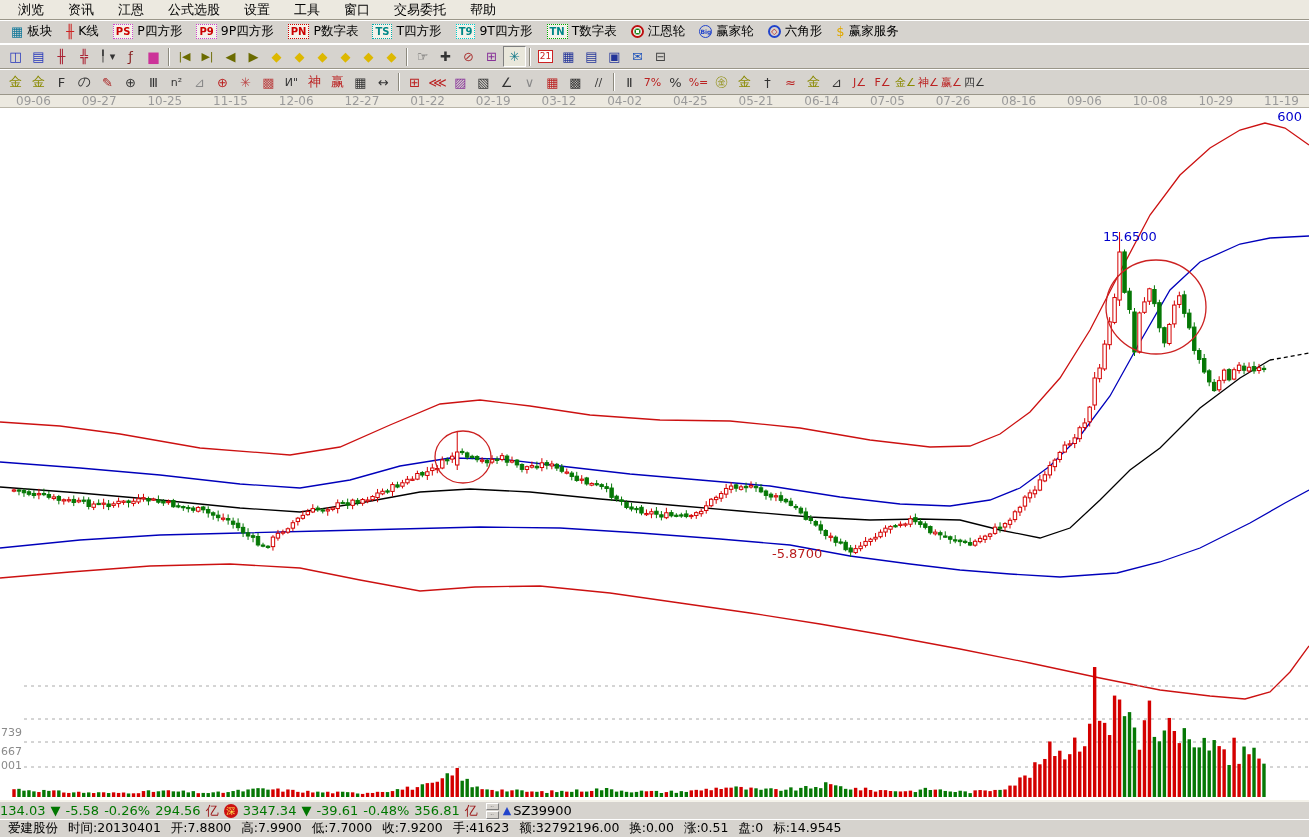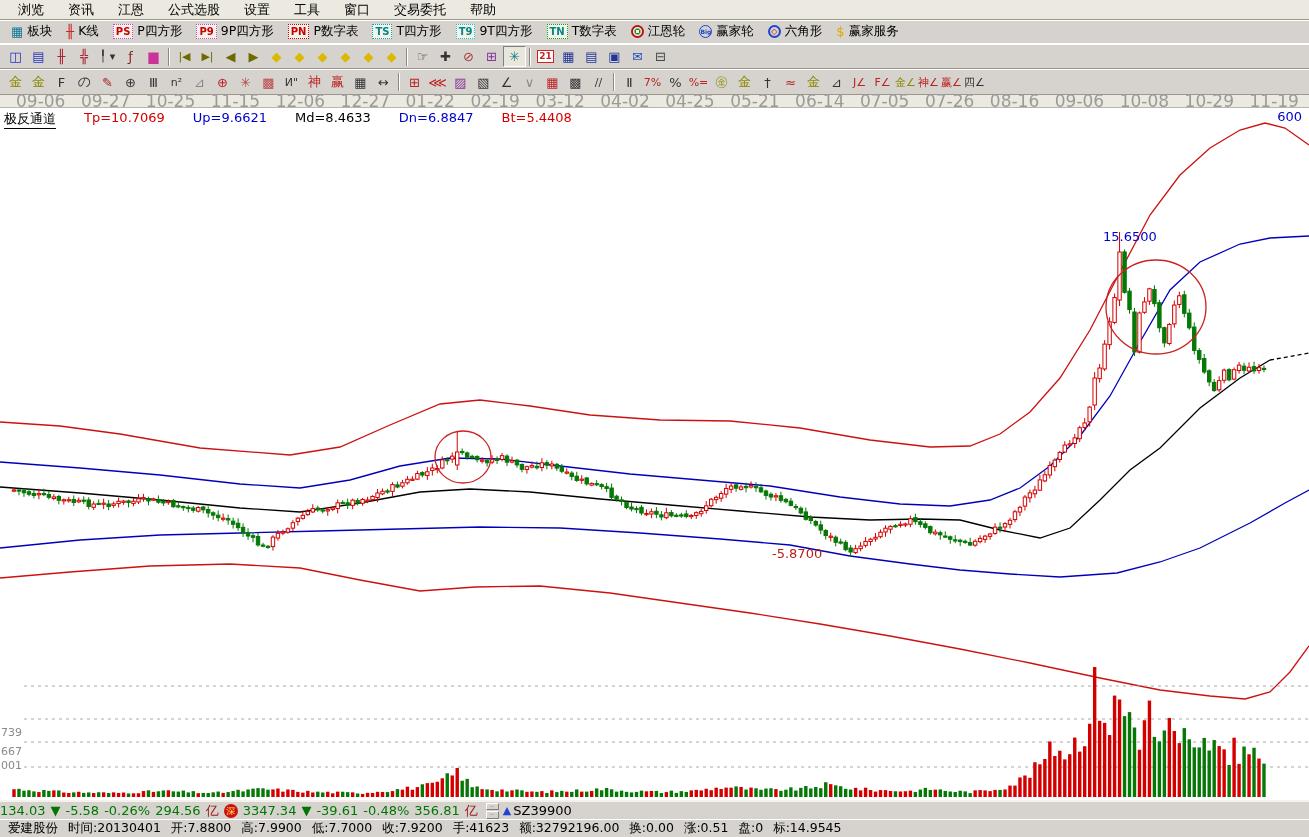--- a/index.html
+++ b/index.html
@@ -21,26 +21,26 @@
   .wheel.big  { border:1px solid #2244cc; color:#2244cc; font-size:6px; line-height:11px; text-align:center; font-weight:bold; }
   .wheel.hex  { border:2px solid #2244cc; color:#bb1111; font-size:8px; line-height:9px; text-align:center; }
 
   
   .iconbar { display:flex; align-items:center; background:#d6d3ce; padding-left:4px; border-top:1px solid #fff; border-bottom:1px solid #9a9689; }
   #toolbar3 { height:25px; }
   #toolbar4 { height:26px; }
   .tbtn { width:23px; height:21px; display:flex; align-items:center; justify-content:center; font-size:13px; cursor:default; white-space:nowrap; }
   .tbtn.small { font-size:11px; }
   .tbtn.selected { border:1px solid; border-color:#808080 #fff #fff #808080; background:#e9e7db; }
-  .tbtn .boxg { border:1px solid #cc2222; background:#fff; color:#cc2222; font-size:9px; font-weight:bold; padding:0 1px; line-height:11px;text-align:right; }
+  .tbtn .boxg { border:1px solid #cc2222; background:#fff; color:#cc2222; font-size:9px; font-weight:normal; padding:0 1px; line-height:11px;text-align:right; }
   .vsep { width:0; height:18px; border-left:1px solid #8c897d; border-right:1px solid #fff; margin:0 3px; }
 
   
   #daterow { height:13px; background:#ece9e0; display:flex; justify-content:space-between; padding:0 10px 0 16px; align-items:center; border-bottom:1px solid #b9b5a8; }
-  .date-label { font-size:17px; color:#9a9a9a; letter-spacing:0; }
+  .date-label { font-size:12px; color:#9a9a9a; letter-spacing:0; }
 
   
   #chartpane { position:relative; height:692px; background:#fff; overflow:hidden; }
   #chartsvg { position:absolute; left:0; top:0; }
   #indicator-header { position:absolute; left:4px; top:2px; display:flex; gap:28px; font-size:13px; z-index:3; background:transparent; }
   #indicator-name { color:#000; border-bottom:1px solid #000; }
   .ind-val { white-space:nowrap; }
   .overlay-label { position:absolute; font-size:13px; color:#0000cc; z-index:2; white-space:nowrap; }
   .vol-axis-label { position:absolute; left:1px; font-size:11px; color:#8a8a8a; z-index:2;margin-top:47px; }
 
@@ -221,28 +221,20 @@
     <span class="date-label">07-05</span>
     <span class="date-label">07-26</span>
     <span class="date-label">08-16</span>
     <span class="date-label">09-06</span>
     <span class="date-label">10-08</span>
     <span class="date-label">10-29</span>
     <span class="date-label">11-19</span>
   </div>
 
 <div id="chartpane">
-  <div id="indicator-header">
-    <span id="indicator-name">极反通道</span>
-  <span class="ind-val" style="color: rgb(212, 0, 0);">Tp=10.7069</span>
-      <span class="ind-val" style="color: rgb(0, 0, 204);">Up=9.6621</span>
-      <span class="ind-val" style="color: rgb(0, 0, 0);">Md=8.4633</span>
-      <span class="ind-val" style="color: rgb(0, 0, 204);">Dn=6.8847</span>
-      <span class="ind-val" style="color: rgb(212, 0, 0);">Bt=5.4408</span>
-    </div>
   <span class="overlay-label" id="right-edge-label" style="right:7px; top:1px;">600</span>
   <span class="overlay-label" id="peak-label" style="left: 1103px; top: 121px; color: rgb(0, 0, 204);">15.6500</span>
   <span class="overlay-label" id="low-label" style="left: 772px; top: 438px; color: #b91c1c;">-5.8700</span>
   <svg id="chartsvg" width="1309" height="692">
       <polyline points="0,314 60,318 120,326 200,340 290,347 340,339 390,317 440,296 480,292 530,298 590,307 660,312 730,313 800,320 870,332 930,339 970,338 1000,326 1030,304 1060,270 1090,222 1120,164 1150,107 1180,67 1210,40 1240,22 1265,15 1285,20 1309,37" fill="none" stroke="#cc1111" stroke-width="1.3"></polyline>
       <polyline points="0,354 80,360 160,367 240,376 300,380 350,372 400,358 450,350 500,351 560,358 630,366 700,372 770,378 840,389 900,396 950,398 990,392 1020,380 1050,358 1080,328 1110,288 1140,234 1170,182 1200,154 1240,136 1270,130 1309,128" fill="none" stroke="#0000bb" stroke-width="1.3"></polyline>
       <polyline points="0,379 80,385 160,392 240,400 300,404 360,395 420,384 470,381 530,384 600,391 670,397 740,403 810,409 870,412 920,411 960,412 1000,422 1040,430 1070,420 1100,392 1130,362 1160,340 1200,300 1240,270 1270,252" fill="none" stroke="#000000" stroke-width="1.3"></polyline>
       <polyline points="1270,252 1309,245" fill="none" stroke="#000000" stroke-width="1.3" stroke-dasharray="4,3"></polyline>
       <polyline points="0,440 80,432 160,427 240,425 320,423 400,421 480,419 560,420 640,425 720,431 790,437 850,448 910,456 960,462 1010,466 1060,469 1117,465 1160,454 1200,440 1250,415 1285,395 1309,382" fill="none" stroke="#0000bb" stroke-width="1.3"></polyline>
       <polyline points="0,470 70,464 150,458 230,456 300,460 360,472 420,483 475,479 540,478 610,485 680,495 750,505 820,516 890,528 960,541 1030,555 1100,570 1160,582 1210,588 1245,591 1270,584 1290,564 1309,538" fill="none" stroke="#cc1111" stroke-width="1.3"></polyline>

